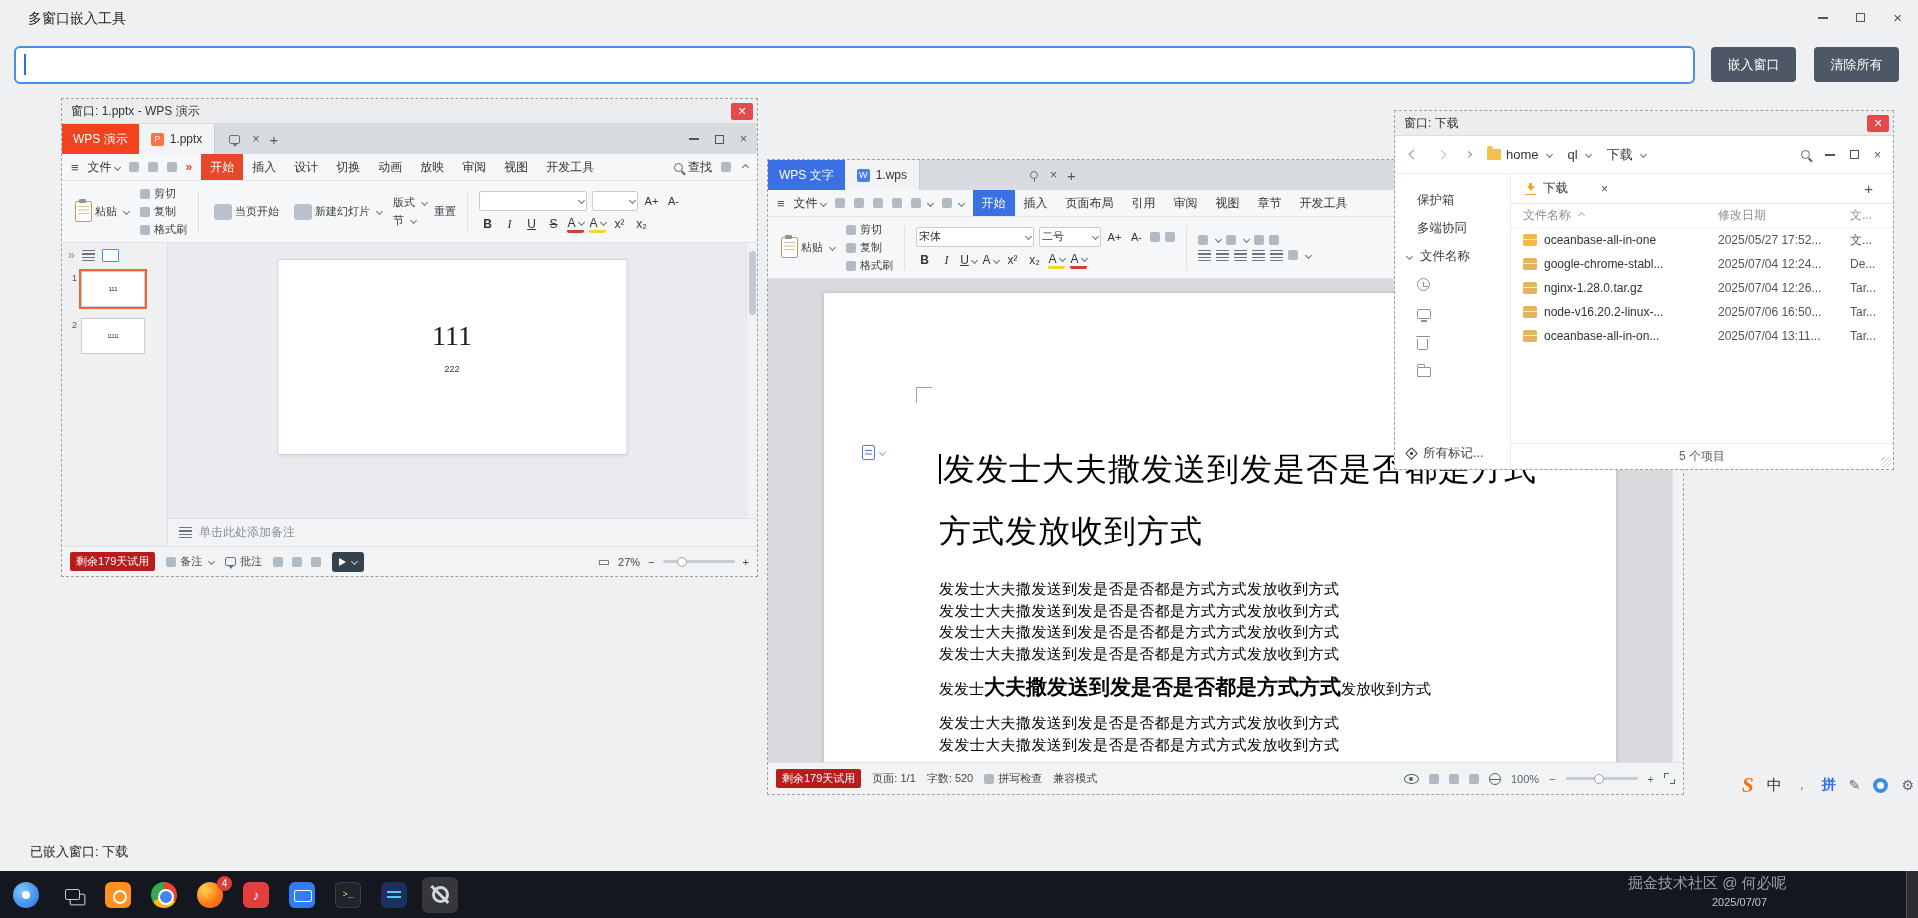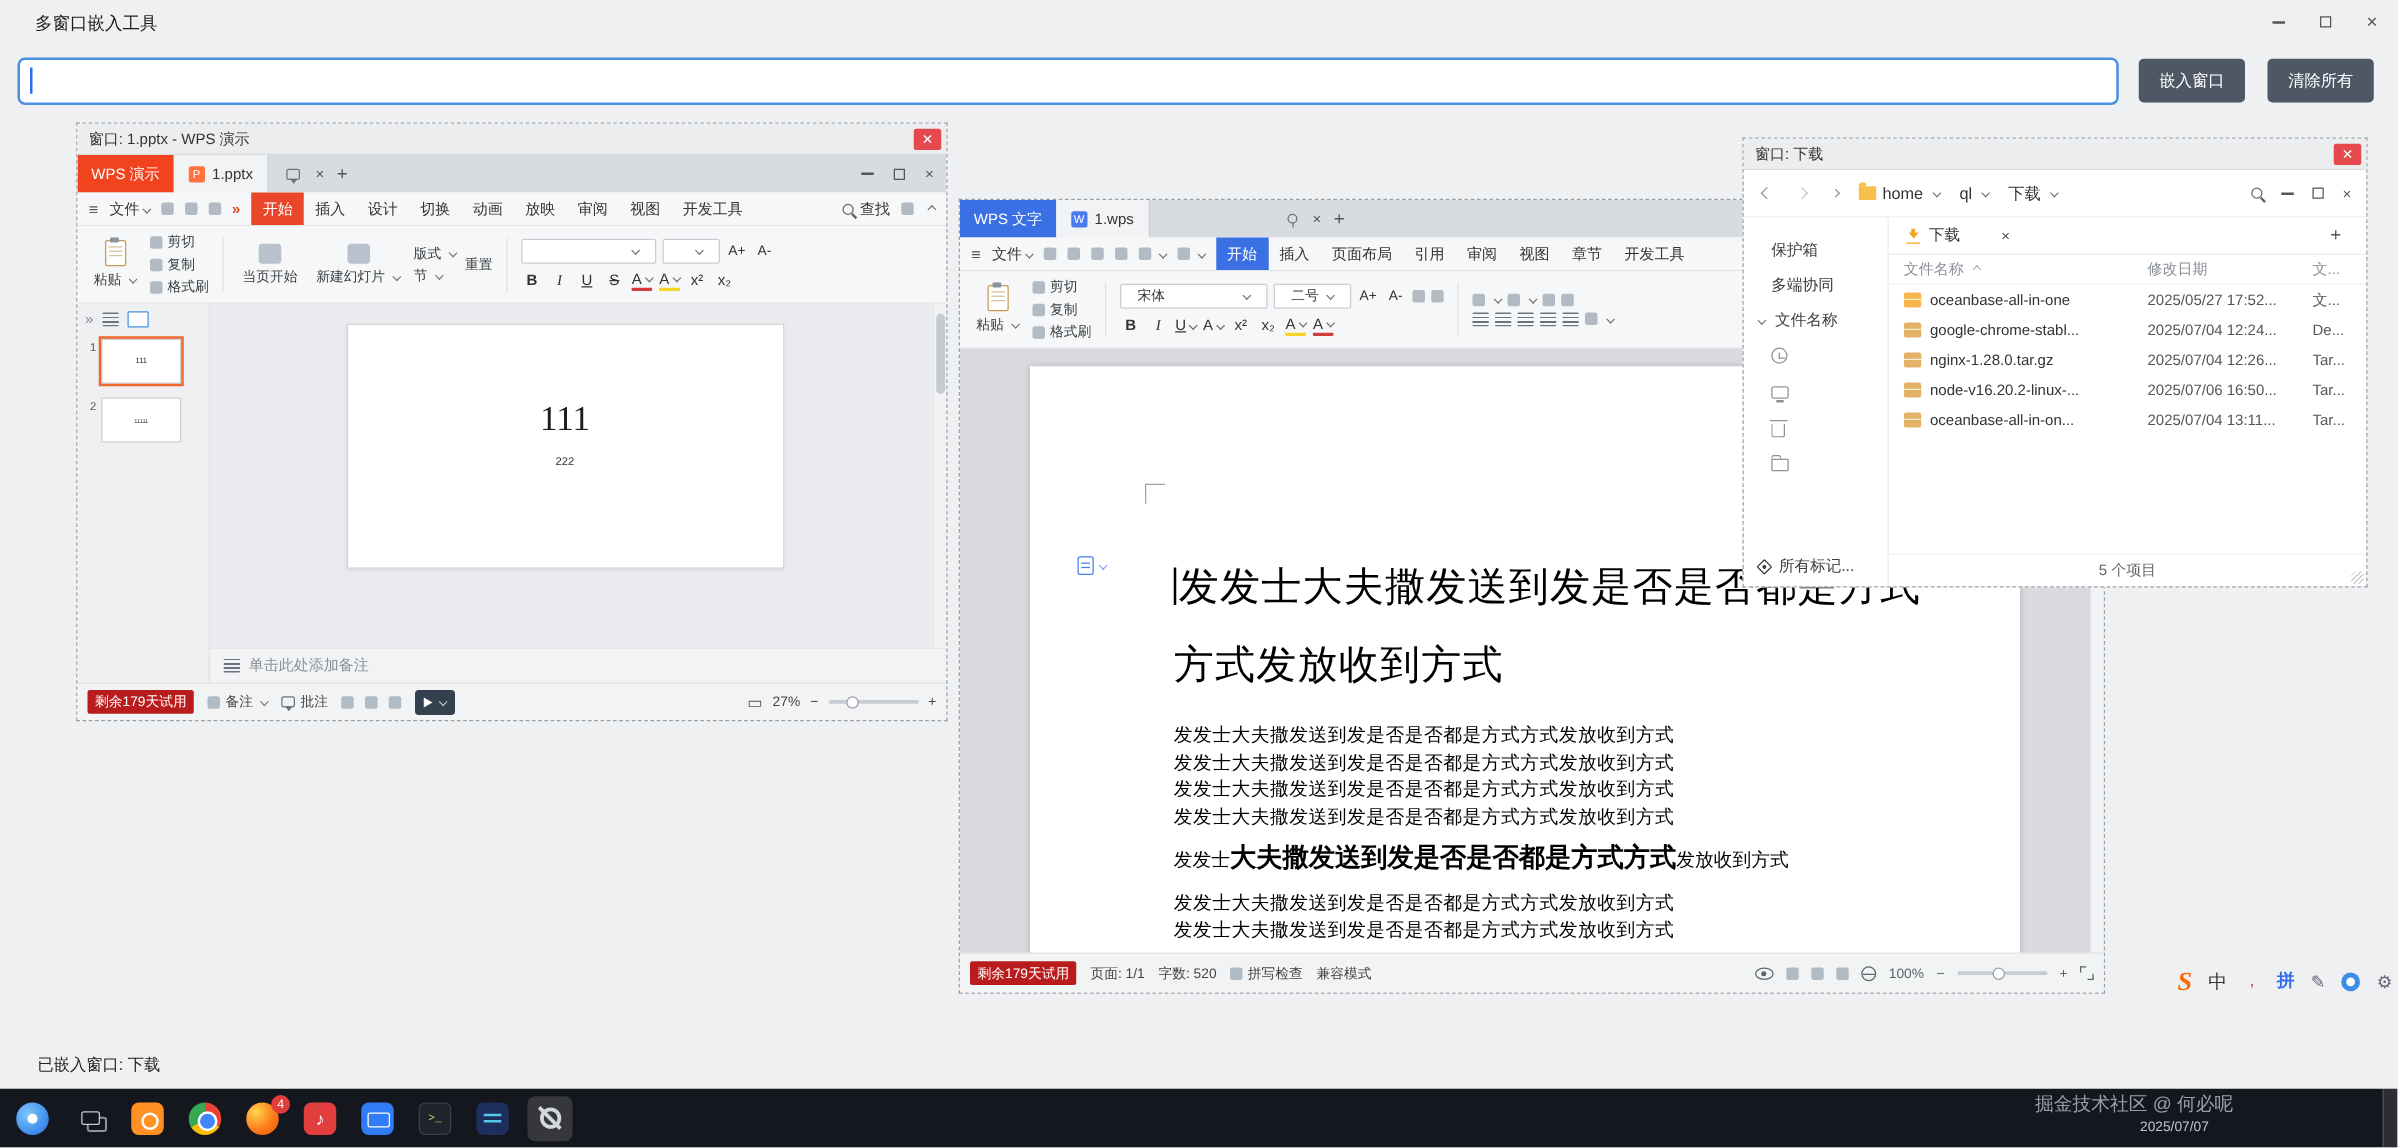--- a/index.html
+++ b/index.html
@@ -22,21 +22,21 @@
   .ic-search{width:9px;height:9px;border:1.6px solid #666;border-radius:50%;position:relative;display:inline-block;flex:none}
   .ic-search::after{content:"";position:absolute;right:-4px;bottom:-3px;width:5px;height:1.6px;background:#666;transform:rotate(45deg)}
   .fmt{display:inline-flex;align-items:center;justify-content:center;min-width:17px;height:17px;font-size:12px;color:#333;border-radius:2px;flex:none}
   .fmt.b{font-weight:bold}
   .fmt.i{font-style:italic;font-family:"Liberation Serif",serif}
   .fmt.u{text-decoration:underline}
   .fmt.s{text-decoration:line-through}
   .fmt.hl{border-bottom:3px solid #f5d327}
   .fmt.fc{border-bottom:3px solid #d03c3c}
   .al{width:13px;height:11px;background:repeating-linear-gradient(to bottom,#5b6673 0 1.3px,transparent 1.3px 3.4px);flex:none;border-radius:1px;opacity:.9}
-  .combo{display:inline-flex;align-items:center;justify-content:space-between;border:1px solid #c9cdd3;background:#fff;border-radius:2px;padding:0 13px;height:20px;font-size:11px;color:#333;flex:none}
+  .combo{display:inline-flex;align-items:center;justify-content:space-between;border:1px solid #c9cdd3;background:#fff;border-radius:2px;padding:0 2px;height:20px;font-size:11px;color:#333;flex:none}
   .sl{position:relative;width:72px;height:3px;background:#c7ccd2;border-radius:2px;flex:none}
   .sl i{position:absolute;top:50%;transform:translate(-50%,-50%);width:10px;height:10px;border-radius:50%;background:#fff;border:1px solid #9aa0a8;display:block}
   .trial{background:#b91c1c;color:#fff;font-size:11px;padding:2px 6px;border-radius:2px;white-space:nowrap;flex:none}
 
   
   .app-titlebar{position:absolute;left:0;top:0;width:1918px;height:38px}
   .app-title{position:absolute;left:28px;top:10px;font-size:14px;color:#1b1b1b}
   .awc{position:absolute;right:16px;top:10px;display:flex;gap:28px;align-items:center;color:#333}
   .input-wrap{position:absolute;left:14px;top:46px;width:1681px;height:38px}
   .input-wrap input{width:100%;height:100%;border:2px solid #4a90e2;border-radius:6px;background:#fff;outline:none;padding:0 10px;font-size:14px}
@@ -79,21 +79,21 @@
   .file-menu{display:flex;align-items:center}
   .menu-items{display:flex}
   .menu-items span{padding:7px 9px;white-space:nowrap}
   #win-ppt .menu-items span:first-of-type{background:#e8472a;color:#fff;border-radius:2px}
   #win-wps .menu-items span:first-of-type{background:#3a70e3;color:#fff;border-radius:2px}
   .more-red{color:#e8472a;font-weight:bold}
   .find{display:flex;align-items:center;gap:5px}
 
   .ribbon{height:62px;display:flex;align-items:center;padding:0 9px;gap:7px;background:#f6f7f8;border-bottom:1px solid #dfe2e5;flex:none;overflow:hidden}
   .rsep{width:1px;height:44px;background:#e0e3e6;margin:0 4px;flex:none}
-  .bigbtn{display:flex;flex-direction:column;align-items:center;justify-content:center;gap:3px;font-size:11px;color:#3c4043;padding:0 4px;white-space:nowrap;flex:none}
+  .bigbtn{display:flex;flex-direction:row;align-items:center;justify-content:center;gap:3px;font-size:11px;color:#3c4043;padding:0 4px;white-space:nowrap;flex:none}
   .stack{display:flex;flex-direction:column;gap:3px;font-size:11px;color:#3c4043;flex:none}
   .srow{display:flex;align-items:center;gap:4px;white-space:nowrap}
   .fontblock{display:flex;flex-direction:column;gap:5px;flex:none}
   .frow{display:flex;align-items:center;gap:5px}
   .ic-paste{width:17px;height:21px;border:1.6px solid #c79a52;border-radius:2px;background:#fff;position:relative}
   .ic-paste::before{content:"";position:absolute;left:3px;top:-3px;width:7px;height:4px;background:#8a93a0;border-radius:1px}
   .ic-paste::after{content:"";position:absolute;left:2px;top:4px;right:2px;height:1.4px;background:#d8c09a;box-shadow:0 3.5px 0 #d8c09a,0 7px 0 #d8c09a}
   .bi{width:18px;height:16px;border-radius:3px;background:#b9c2cc;flex:none}
 
   

